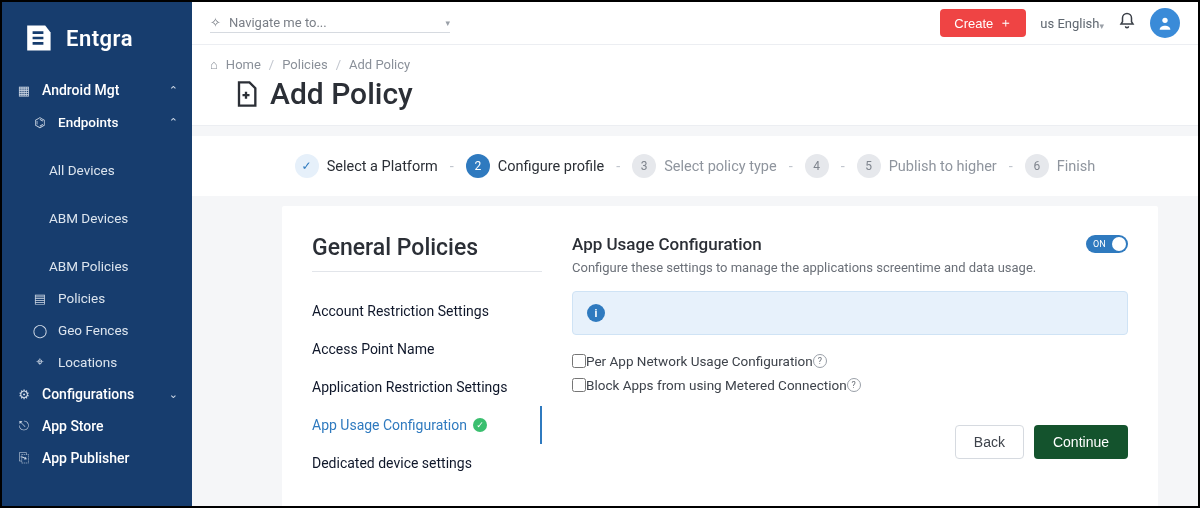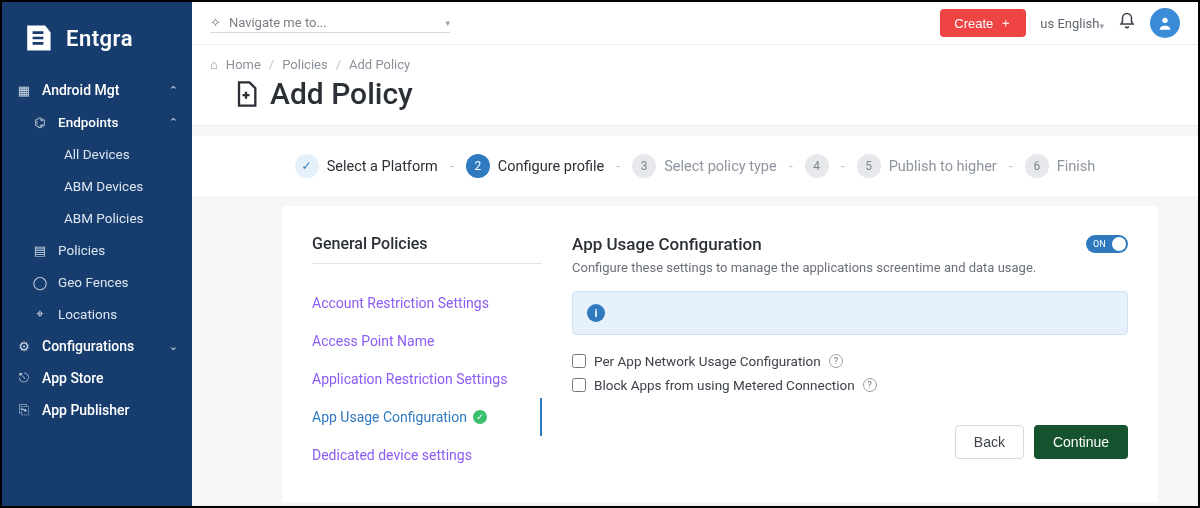--- a/index.html
+++ b/index.html
@@ -34,21 +34,21 @@
 }
 .brand-name {
   font-size: 22px;
   font-weight: 600;
   letter-spacing: 0.5px;
 }
 .nav { list-style: none; font-size: 14px; }
 .nav li { display: flex; align-items: center; gap: 10px; padding: 8px 14px 8px 14px; cursor: pointer; color: #dbe4ee; }
 .nav li.section { font-weight: 500; color: #fff; justify-content: space-between; }
 .nav li.sub { padding-left: 30px; font-size: 13.5px; }
-.nav li.subsub { padding-left: 62px; font-size: 13.5px; }
+.nav li.subsub { padding-left: 47px; font-size: 13.5px; margin-top: 16px; }
 .nav .chev { font-size: 11px; color: #cfd9e6; }
 .nav .ic { width: 16px; display: inline-flex; justify-content: center; color: #cfd9e6; font-size: 13px; }
 
 
 .main { flex: 1; display: flex; flex-direction: column; background: #f5f6f8; }
 
 
 .topbar {
   display: flex;
   align-items: center;
@@ -105,23 +105,23 @@
 }
 .step.active .stepnum { background: #2f7abf; color: #fff; }
 .step.active { color: #2b2f36; }
 .step.done { color: #2b2f36; }
 .step.done .stepnum { background: #e6f0fa; color: #2f7abf; }
 .dash { color: #c0c5cd; }
 
 
 .content-card { background: #fff; margin: 10px 40px 0 90px; padding: 28px 30px; border-radius: 2px; display: flex; gap: 30px; }
 .policy-list { width: 230px; }
-.policy-list h3 { font-size: 16px; font-weight: 500; color: #2b2f36; border-bottom: 1px solid #e2e5ea; padding-bottom: 10px; margin-bottom: 20px; }
+.policy-list h3 { font-size: 23px; font-weight: 500; color: #2b2f36; border-bottom: 1px solid #e2e5ea; padding-bottom: 10px; margin-bottom: 20px; }
 .policy-list ul { list-style: none; }
-.policy-list li { font-size: 14px; color: #8b5cf6; padding: 11px 0; cursor: pointer; }
+.policy-list li { font-size: 14px; color: #0f172a; padding: 11px 0; cursor: pointer; }
 .policy-list li.selected { color: #2f7abf; border-right: 2px solid #2f7abf; padding-right: 8px; display: flex; align-items: center; gap: 6px; }
 .check-badge {
   width: 14px; height: 14px; border-radius: 50%;
   background: #3abf6f; color: #fff;
   display: inline-flex; align-items: center; justify-content: center;
   font-size: 9px;
 }
 
 .config-pane { flex: 1; }
 .config-head { display: flex; align-items: center; justify-content: space-between; }
@@ -147,21 +147,21 @@
   display: flex; gap: 12px;
   font-size: 13px; color: #3a5a7a;
 }
 .info-banner .i {
   width: 18px; height: 18px; border-radius: 50%;
   background: #2f7abf; color: #fff;
   display: flex; align-items: center; justify-content: center;
   font-size: 11px; font-weight: 700; flex-shrink: 0;
 }
 .opts { margin-top: 14px; }
-.opt { display: flex; align-items: center; gap: 8px; font-size: 13.5px; color: #3e434b; padding: 4px 0; }
+.opt { display: flex; align-items: center; font-size: 13.5px; color: #3e434b; padding: 4px 0; }
 .opt input[type="checkbox"] { width: 14px; height: 14px; accent-color: #2f7abf; }
 .help-q {
   width: 14px; height: 14px; border-radius: 50%;
   border: 1px solid #9aa0a8; color: #6b7078;
   display: inline-flex; align-items: center; justify-content: center;
   font-size: 9px;
 }
 .actions { display: flex; justify-content: flex-end; gap: 10px; margin-top: 28px; }
 .btn { border-radius: 4px; font-size: 14px; padding: 8px 18px; cursor: pointer; border: 1px solid transparent; }
 .btn-back { background: #fff; color: #3e434b; border-color: #d6dae0; }

